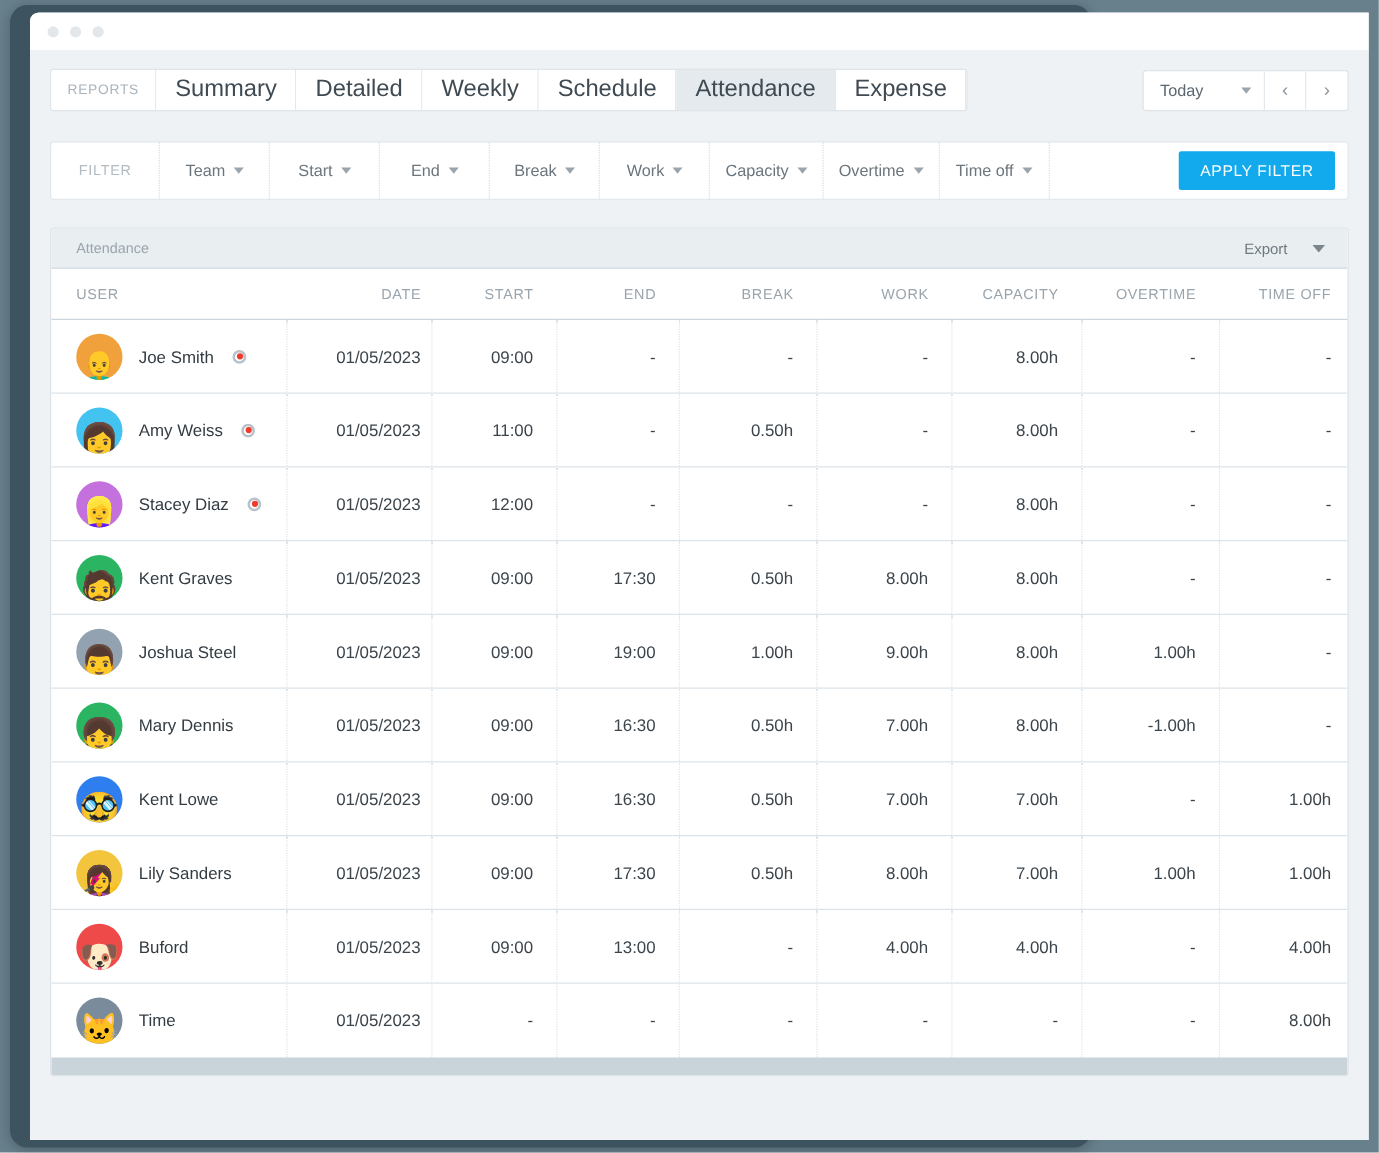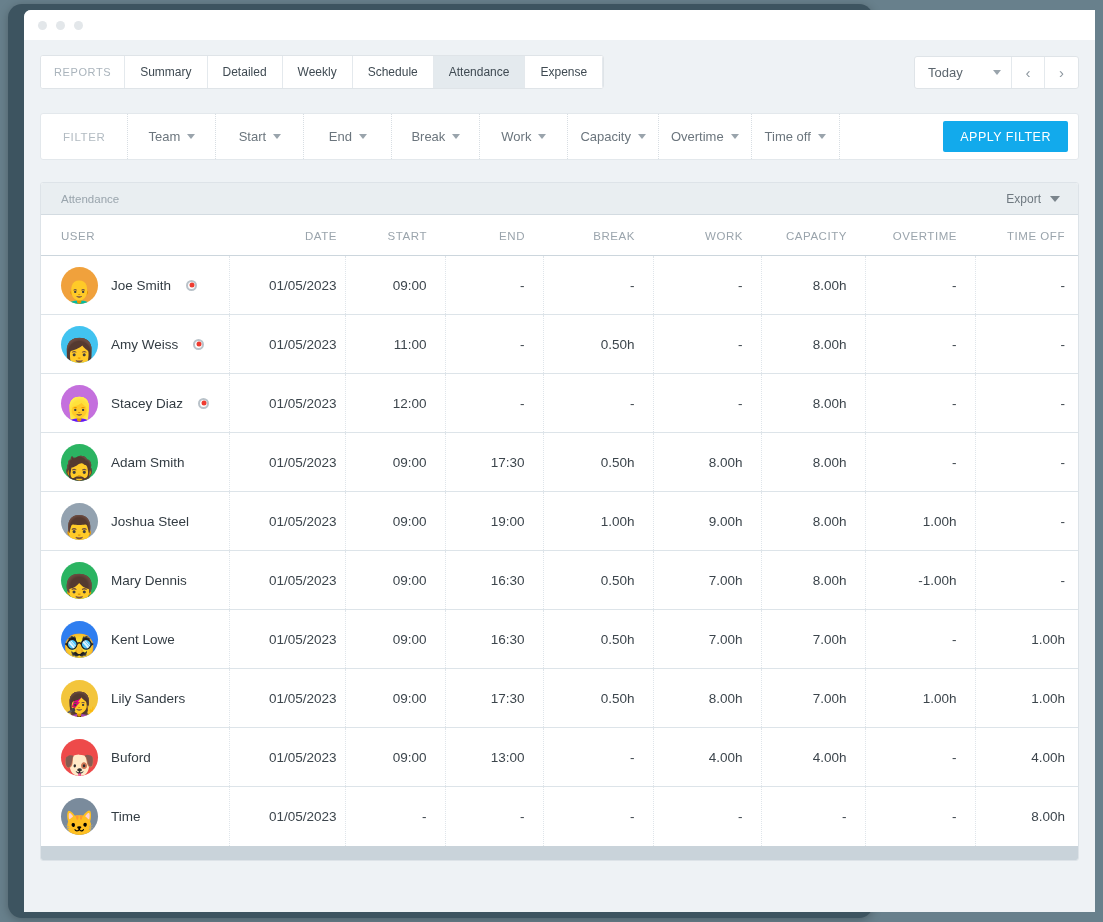--- a/index.html
+++ b/index.html
@@ -66,21 +66,21 @@
     display: flex;
     border: 1px solid #dfe4e8;
     border-radius: 3px;
     overflow: hidden;
     background: #fff;
     height: 34px;
   }
   .tab {
     display: flex; align-items: center;
     padding: 2px 15px;
-    font-size: 12px;
+    font-size: 19px;
     color: #3f4a52;
     border-right: 1px solid #e4e9ed;
     background: #fff;
     cursor: pointer;
     white-space: nowrap;
   }
   .tab:last-child { border-right: none; }
   .tab.label-cell {
     color: #aab4bc;
     font-size: 11px;
@@ -185,21 +185,21 @@
     display: flex;
     align-items: center;
     justify-content: space-between;
     padding: 0 18px 0 20px;
   }
   .card-title {
     font-size: 11.5px;
     color: #9aa5ad;
   }
   .export {
-    display: flex; align-items: center; gap: 9px;
+    display: flex; align-items: center; gap: 20px;
     font-size: 12px;
     color: #6f7980;
     cursor: pointer;
   }
   .caret-solid {
     width: 0; height: 0;
     border-left: 5px solid transparent;
     border-right: 5px solid transparent;
     border-top: 6px solid #7b858c;
   }
@@ -459,21 +459,21 @@
                 <td class="c-cap">8.00h</td>
                 <td class="c-ot">-</td>
                 <td class="c-to">-</td>
               </tr>
               <tr>
                 <td class="c-user">
                   <div class="user-cell">
                     <span class="avatar" style="background: rgb(43, 180, 98);">
                       <span class="face">🧔</span>
                     </span>
-                    <span class="uname">Adam Smith</span>
+                    <span class="uname">Kent Graves</span>
                   </div>
                 </td>
                 <td class="c-date">01/05/2023</td>
                 <td class="c-start">09:00</td>
                 <td class="c-end">17:30</td>
                 <td class="c-break">0.50h</td>
                 <td class="c-work">8.00h</td>
                 <td class="c-cap">8.00h</td>
                 <td class="c-ot">-</td>
                 <td class="c-to">-</td>

